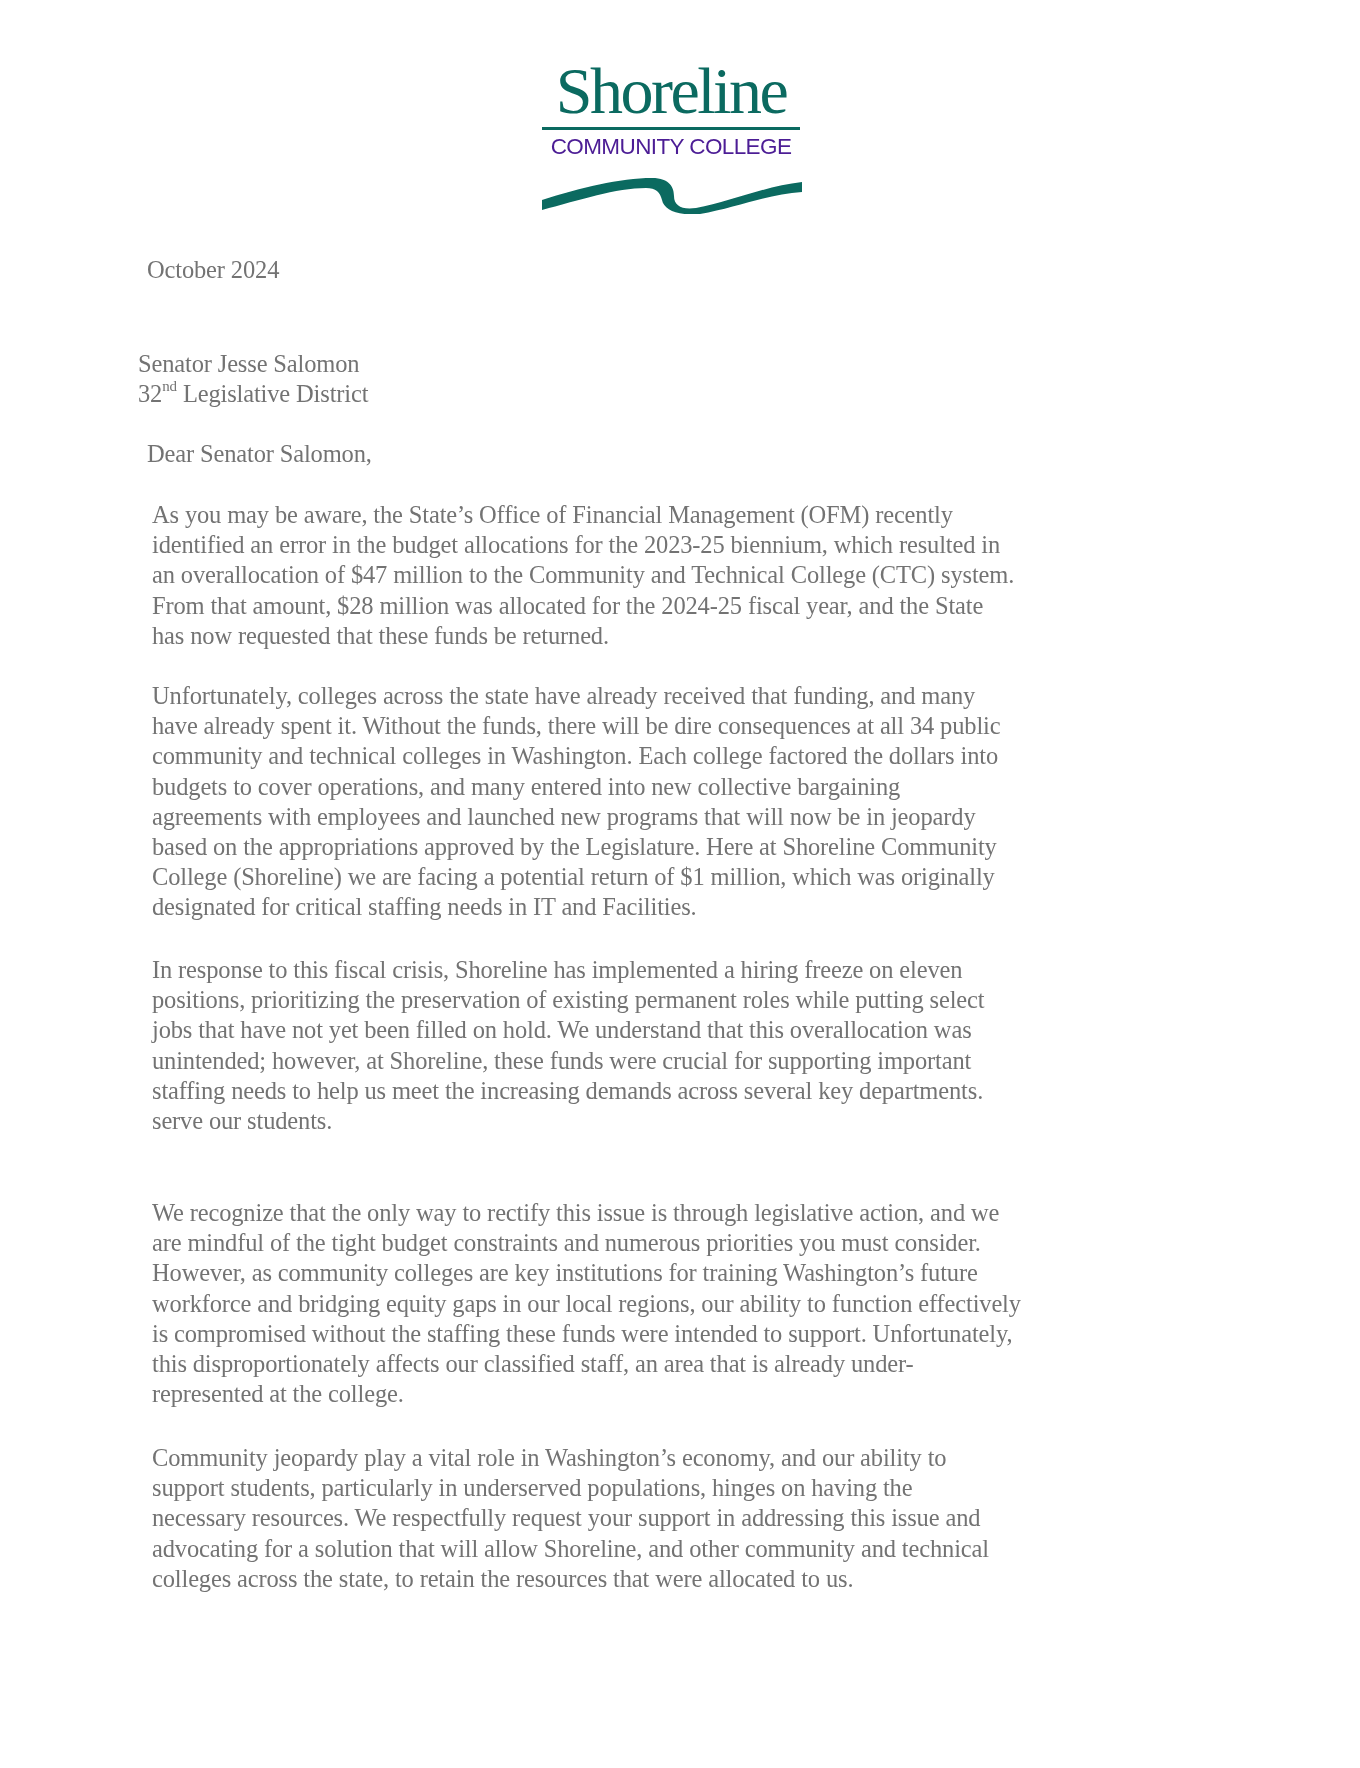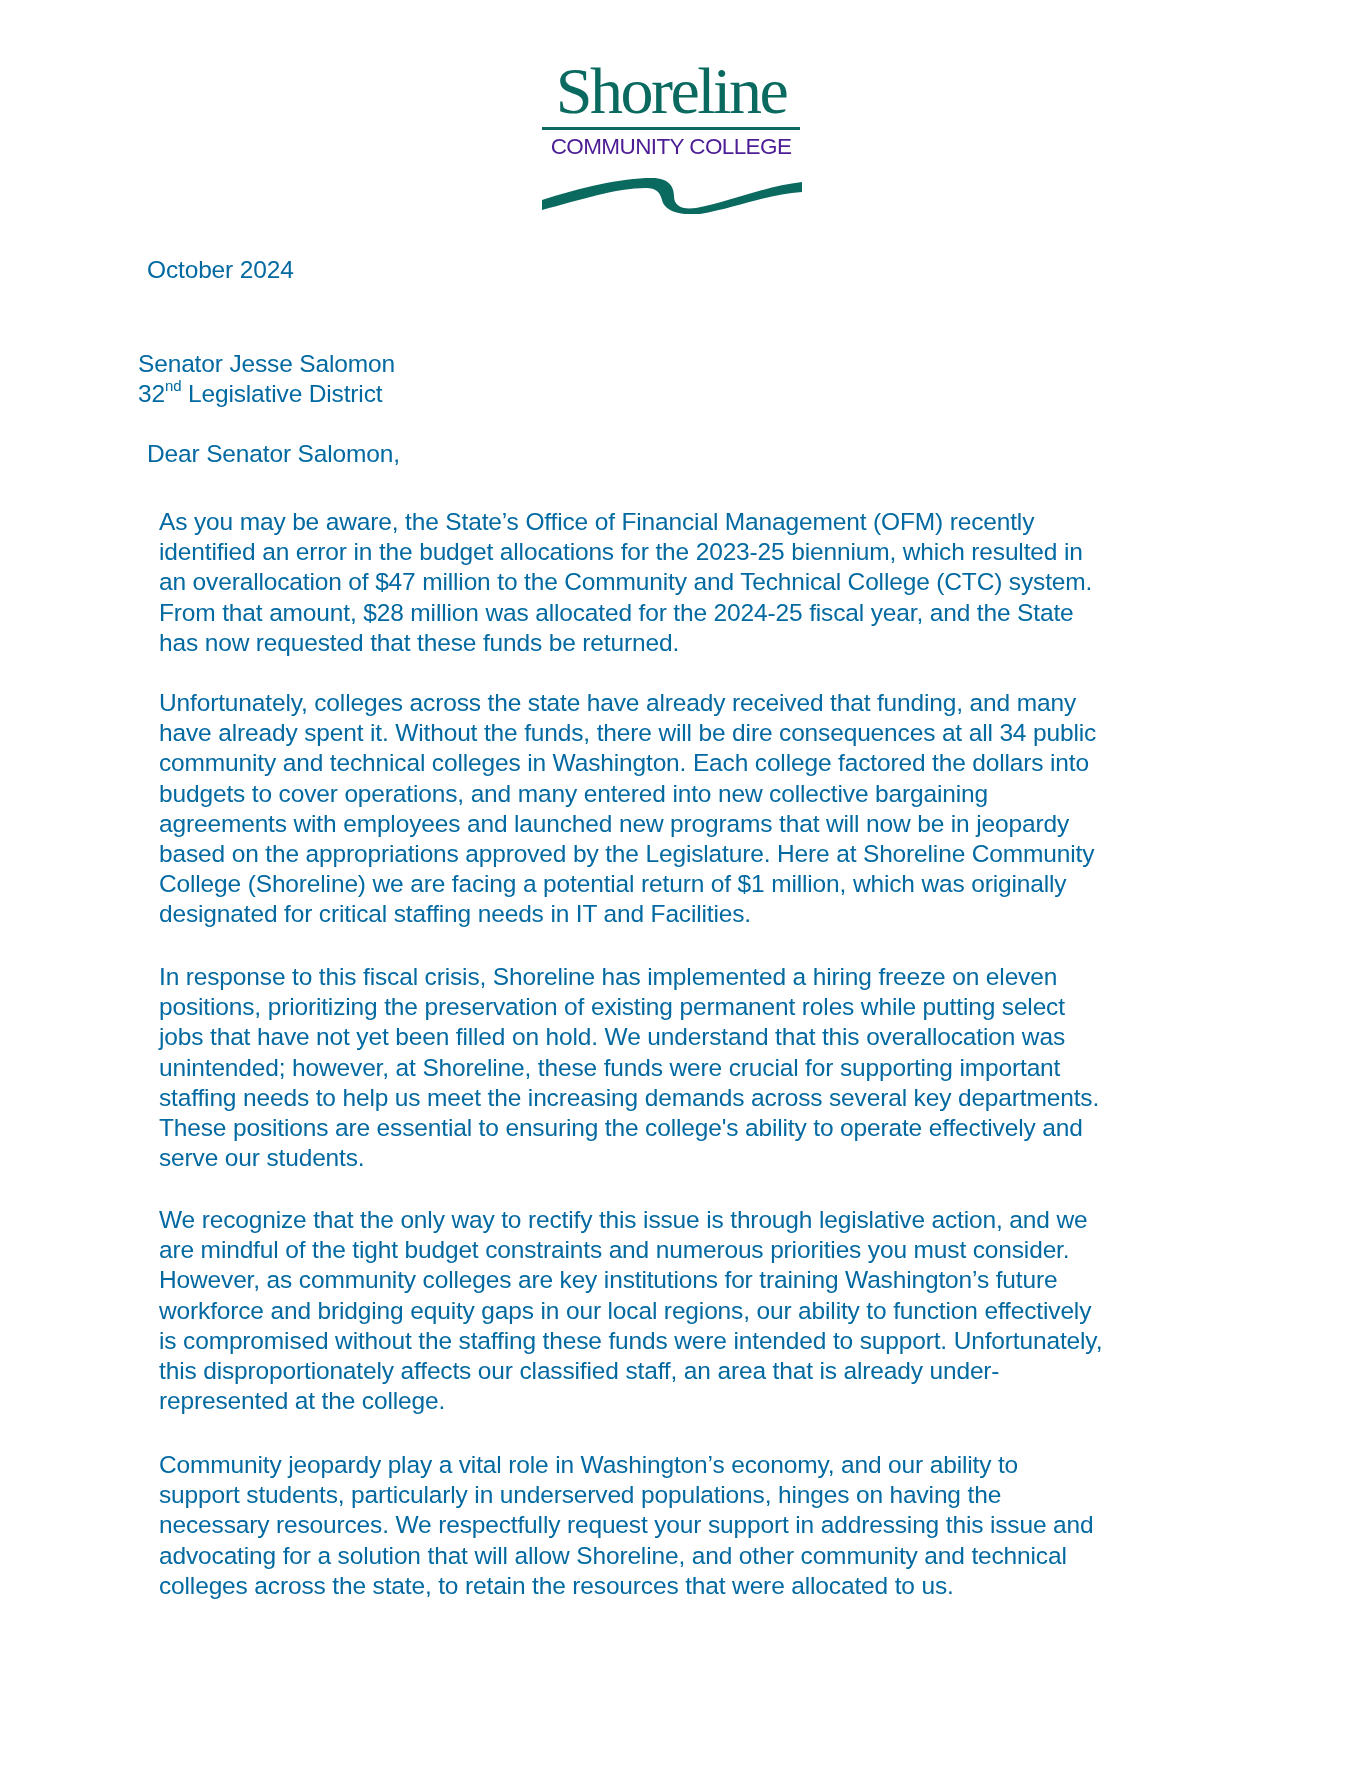--- a/index.html
+++ b/index.html
@@ -12,23 +12,23 @@
     .logo-rule { position: absolute; left: 2px; top: 69px; width: 258px; height: 3px; background: #0b6a60; }
     .logo-sub { position: absolute; left: 0; top: 77px; width: 262px; text-align: center;
       font-family: "Liberation Sans", "DejaVu Sans", sans-serif; font-size: 22.5px; line-height: 24px;
       letter-spacing: -0.6px; color: #4c1d95; }
     .logo-wave { position: absolute; left: 0; top: 112px; }
     .date { position: absolute; left: 147px; top: 255px; }
     .recipient { position: absolute; left: 138px; top: 349px; }
     .recipient div { white-space: nowrap; }
     sup { font-size: 15px; line-height: 0; position: relative; top: -2px; vertical-align: super; }
     .salutation { position: absolute; left: 147px; top: 439px; }
-    .para { position: absolute; left: 147px; width: 1080px; margin: 12px; }
+    .para { position: absolute; left: 147px; width: 1080px; margin: 5px; }
     .line { display: block; white-space: nowrap; }
-    .text { font-family: Liberation Sans, sans-serif; font-size: 24.5px; line-height: 30.2px; color: #0369a1; letter-spacing: -0.15px; }
+    .text { font-family: Liberation Serif, serif; font-size: 24.5px; line-height: 30.2px; color: #737373; letter-spacing: -0.15px; }
   </style>
 </head>
 <body>
 
 <div class="page">
 
   <div class="logo">
     <div class="logo-word">Shoreline</div>
     <div class="logo-rule"></div>
     <div class="logo-sub">COMMUNITY COLLEGE</div>
@@ -64,21 +64,20 @@
     <span class="line">College (Shoreline) we are facing a potential return of $1 million, which was originally</span>
     <span class="line">designated for critical staffing needs in IT and Facilities.</span>
   </div>
 
   <div class="para text" style="top: 950px;">
     <span class="line">In response to this fiscal crisis, Shoreline has implemented a hiring freeze on eleven</span>
     <span class="line">positions, prioritizing the preservation of existing permanent roles while putting select</span>
     <span class="line">jobs that have not yet been filled on hold. We understand that this overallocation was</span>
     <span class="line">unintended; however, at Shoreline, these funds were crucial for supporting important</span>
     <span class="line">staffing needs to help us meet the increasing demands across several key departments.</span>
-    <span class="line">These positions are essential to ensuring the college's ability to operate effectively and</span>
     <span class="line">serve our students.</span>
   </div>
 
   <div class="para text" style="top: 1193px;">
     <span class="line">We recognize that the only way to rectify this issue is through legislative action, and we</span>
     <span class="line">are mindful of the tight budget constraints and numerous priorities you must consider.</span>
     <span class="line">However, as community colleges are key institutions for training Washington’s future</span>
     <span class="line">workforce and bridging equity gaps in our local regions, our ability to function effectively</span>
     <span class="line">is compromised without the staffing these funds were intended to support. Unfortunately,</span>
     <span class="line">this disproportionately affects our classified staff, an area that is already under-</span>

